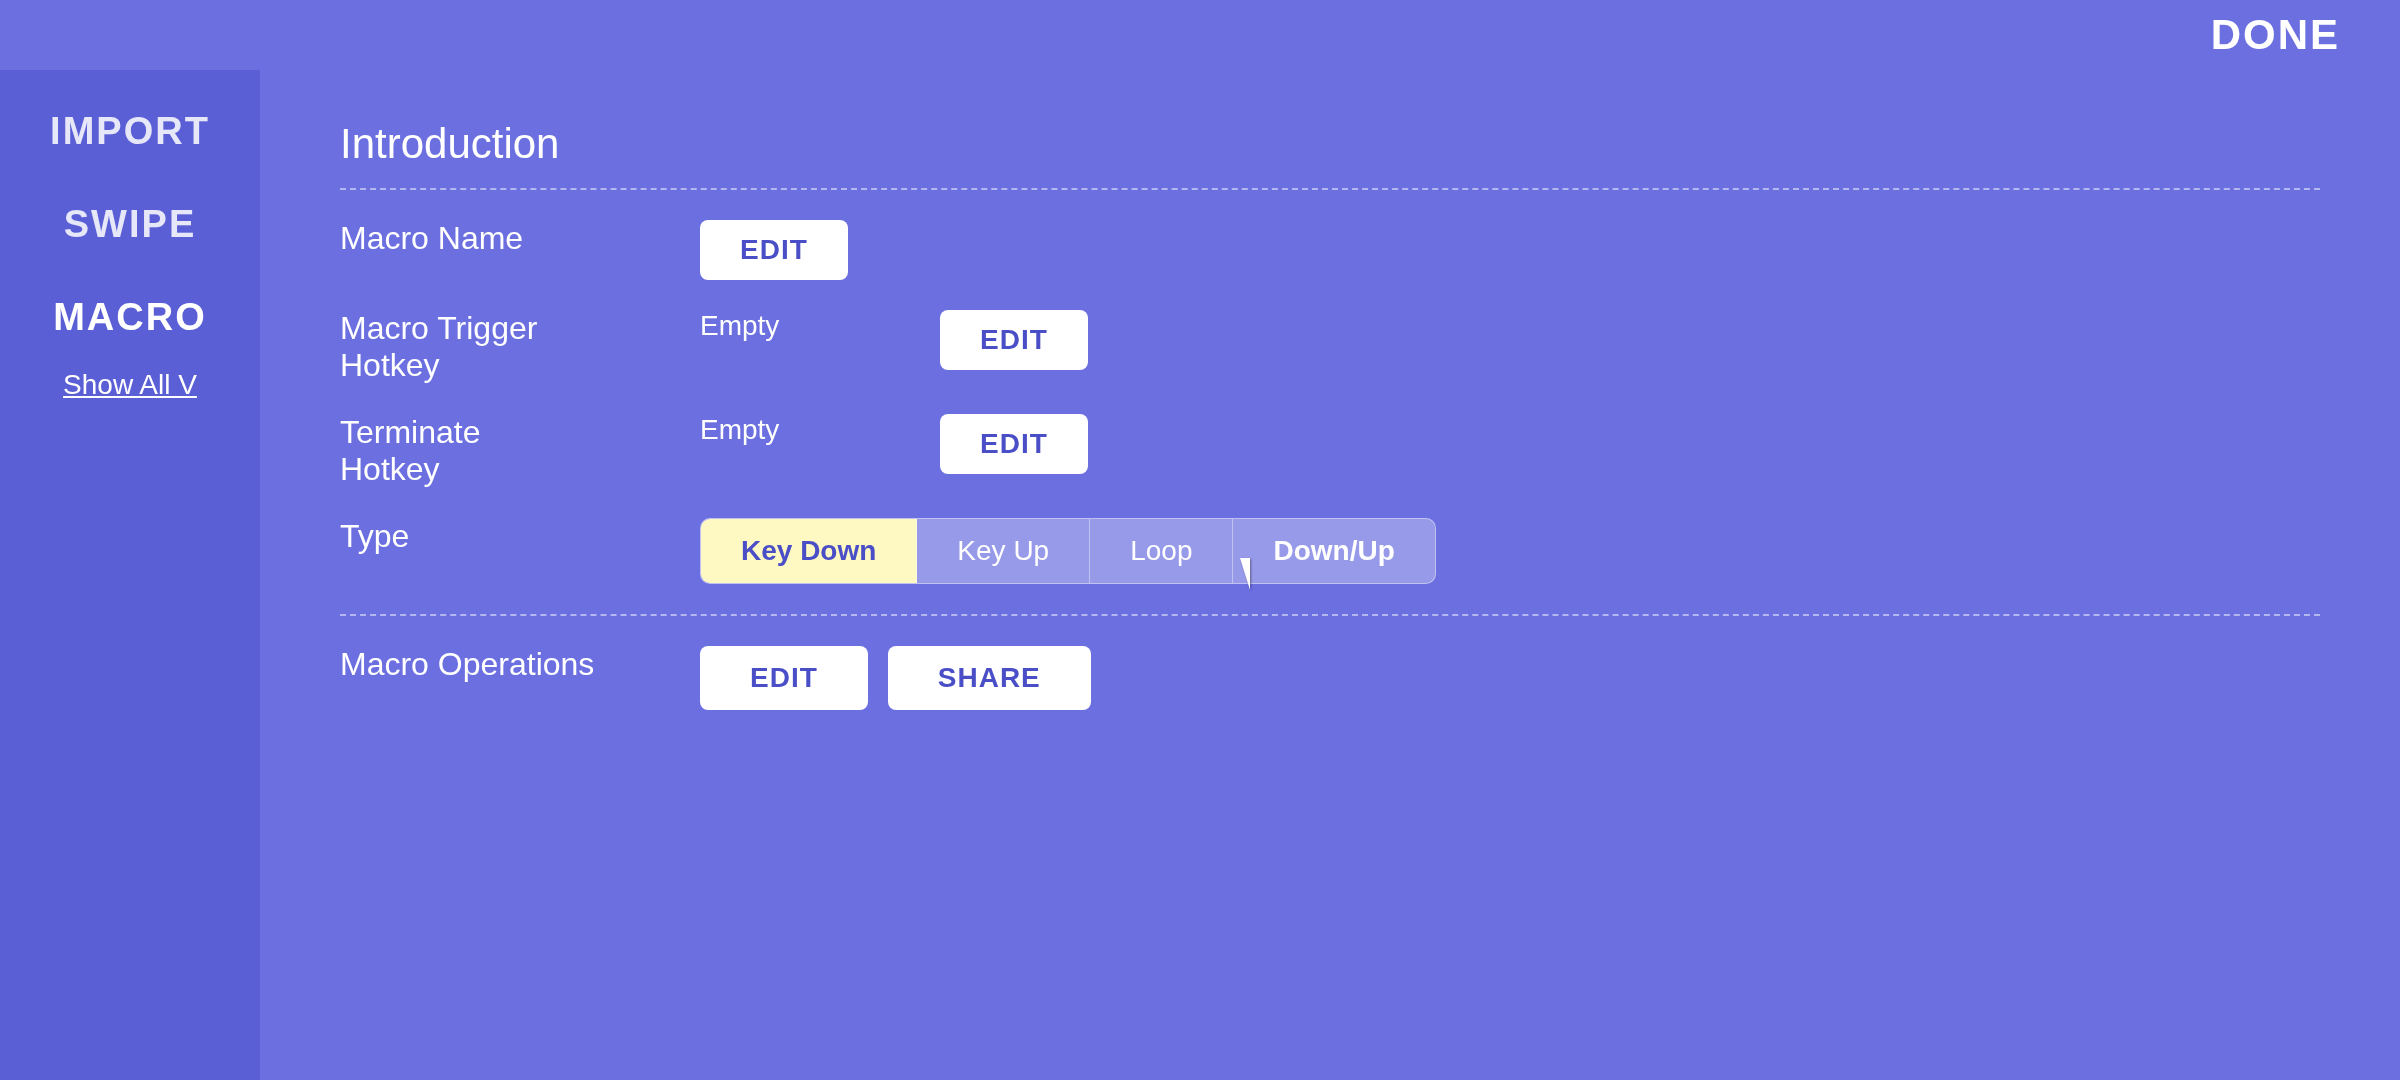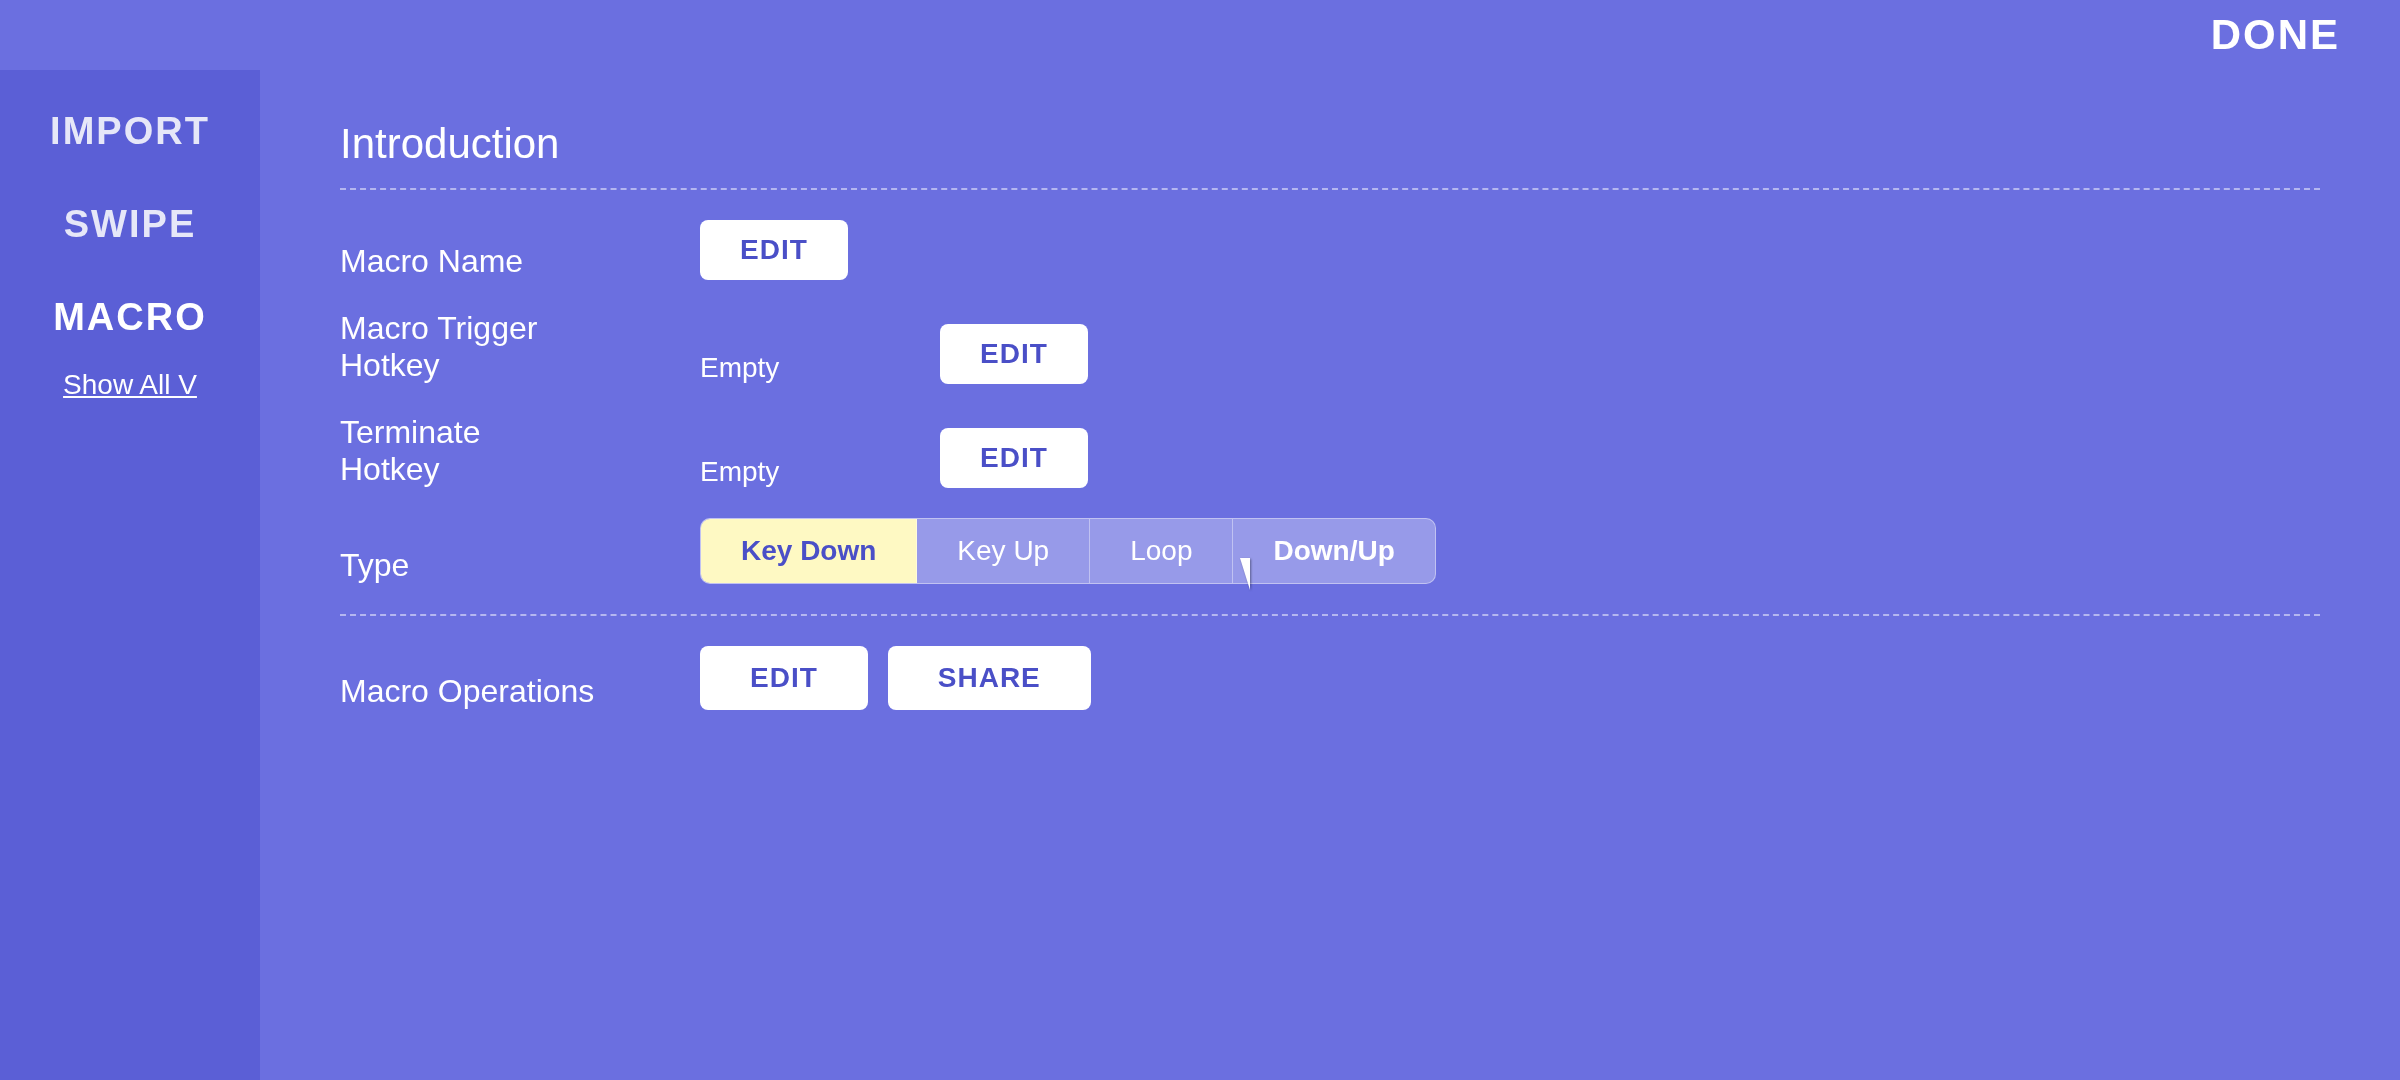--- a/index.html
+++ b/index.html
@@ -101,21 +101,21 @@
 
     .divider {
       border: none;
       border-top: 2px dashed rgba(255,255,255,0.5);
       margin: 20px 0;
     }
 
     
     .form-row {
       display: flex;
-      align-items: flex-end;
+      align-items: flex-start;
       margin: 30px 0;
       gap: 40px;
     }
 
     .form-label {
       color: white;
       font-size: 32px;
       font-weight: normal;
       width: 320px;
       flex-shrink: 0;

